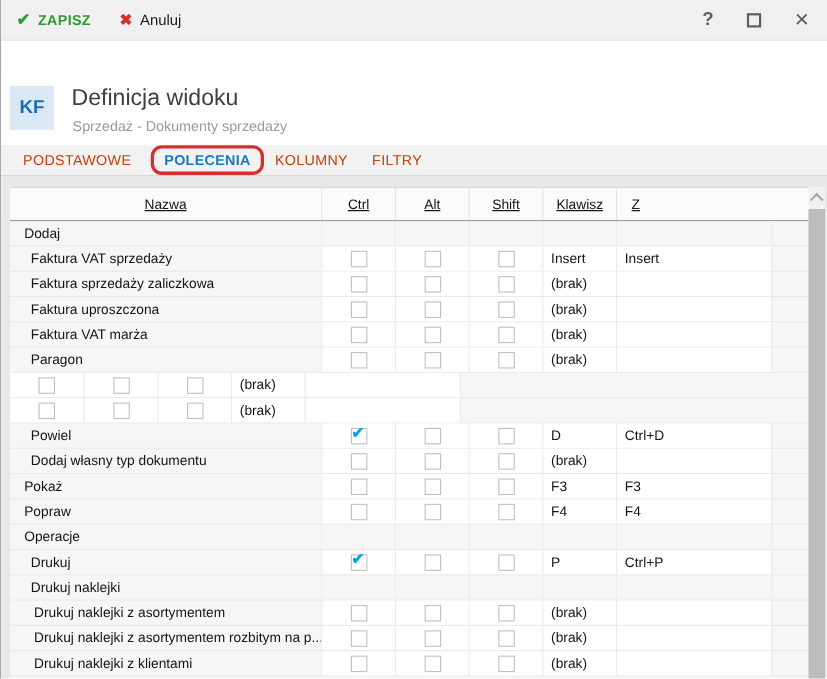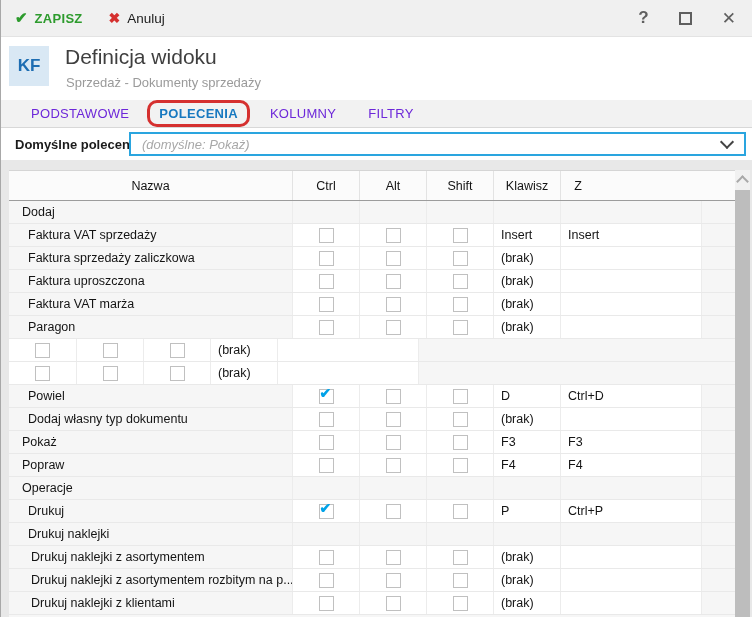--- a/index.html
+++ b/index.html
@@ -17,33 +17,33 @@
   .tb-save .glyph{color:#2d9b2d;font-size:15px;font-weight:bold;}
   .tb-save .lbl{color:#2d9b2d;font-weight:bold;font-size:13px;letter-spacing:.3px;}
   .tb-cancel{margin-left:26px;}
   .tb-cancel .glyph{color:#d5302f;font-size:14px;font-weight:bold;}
   .tb-cancel .lbl{color:#1b1b1b;font-size:13.5px;}
   .win-ctrls{margin-left:auto;display:flex;align-items:center;gap:30px;}
   .win-ctrls .help{color:#5f5f5f;font-size:17px;font-weight:bold;}
   .maxbox{width:13px;height:13px;border:2px solid #5f5f5f;display:inline-block;box-sizing:border-box;}
   .win-ctrls .close{color:#5f5f5f;font-size:17px;line-height:1;}
   
-  .hdr{position:relative;height:63px;background:#fff;}
+  .hdr{position:relative;height:63px;background:#fff;margin-top:32px;}
   .badge{
     position:absolute;left:8px;top:9px;width:40px;height:40px;background:#d9e8f4;
     color:#1d6db2;font-weight:bold;font-size:17px;display:flex;align-items:center;justify-content:center;
   }
   .title{position:absolute;left:64px;top:8px;font-size:21px;color:#3f3f3f;}
   .subtitle{position:absolute;left:65px;top:38px;font-size:13px;color:#9a9a9a;}
   
   .tabbar{
     height:27px;background:#f2f2f2;border-bottom:1px solid #d8d8d8;
     display:flex;align-items:center;padding-left:14px;position:relative;z-index:2;
   }
-  .tab{font-size:13px;color:#6d28d9;letter-spacing:.3px;padding:0 6px;margin-right:10px;cursor:default;margin-left:10px;}
+  .tab{font-size:13px;color:#c2410c;letter-spacing:.3px;padding:0 6px;margin-right:10px;cursor:default;}
   .tab.active{color:#1879c0;font-weight:bold;}
   .annotation{
     border:3px solid #d5302f;border-radius:10px;padding:3px 7px;margin:0 4px 0 2px;
     display:inline-flex;align-items:center;background:transparent;
   }
   .annotation .tab{margin:0;padding:0 2px;}
   
   .combo-row{height:33px;background:#fff;position:relative;}
   .combo-label{position:absolute;left:14px;top:9px;font-size:13px;font-weight:600;color:#1b1b1b;}
   .combo{
@@ -54,21 +54,21 @@
   .chev{
     width:8px;height:8px;border-right:2px solid #444;border-bottom:2px solid #444;
     transform:rotate(45deg);margin:-4px 12px 0 0;
   }
   
   .content{position:absolute;top:160px;left:0;right:0;bottom:0;background:#e8e8e8;}
   .grid{
     position:absolute;left:8px;top:10px;width:727px;bottom:0;background:#f6f6f6;
     border-top:1px solid #d5d5d5;box-sizing:border-box;overflow:hidden;
   }
-  .g-head{display:flex;height:30px;background:#fbfbfb;border-bottom:1px solid #9c9c9c;box-sizing:border-box;}
+  .g-head{display:flex;height:30px;background:#fbfbfb;border-bottom:1px solid #9c9c9c;box-sizing:border-box;text-decoration:underline;}
   .g-head .hc{
     display:flex;align-items:center;justify-content:center;font-size:12.5px;color:#141414;
     box-sizing:border-box;border-left:1px solid #e3e3e3;
   }
   .g-head .hc:first-child{border-left:none;}
   .g-row{display:flex;height:23px;border-bottom:1px solid #e9e9e9;box-sizing:border-box;}
   .gc{box-sizing:border-box;border-left:1px solid #ececec;display:flex;align-items:center;overflow:hidden;}
   .gc:first-child{border-left:none;}
   .c-name{width:283px;}
   .c-chk{width:67px;justify-content:center;}

